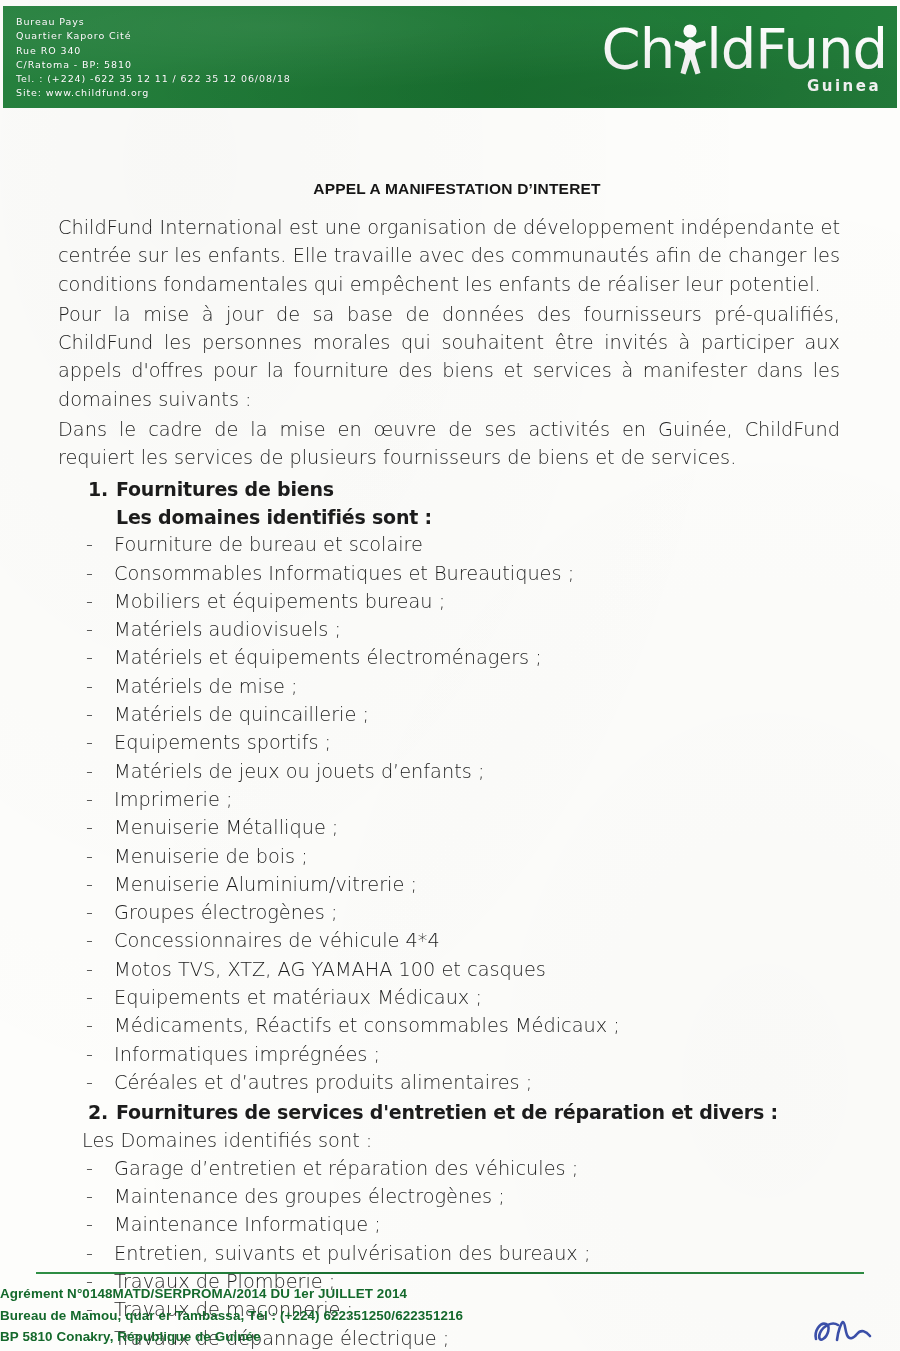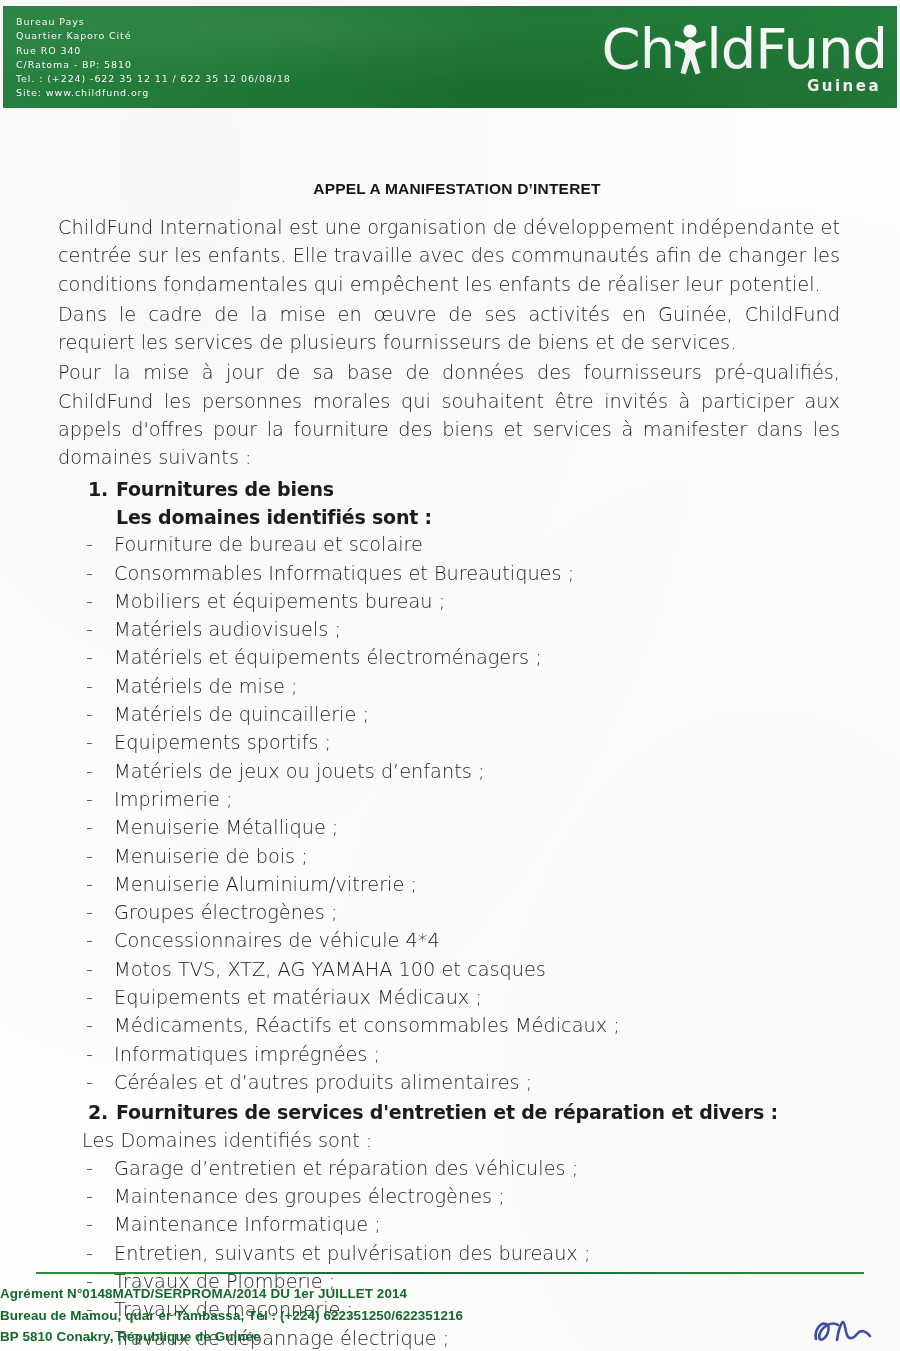--- a/index.html
+++ b/index.html
@@ -239,22 +239,22 @@
       <div class="logo-sub">Guinea</div>
     </div>
 
   </div>
 
   <div class="doc-title">APPEL A MANIFESTATION D’INTERET</div>
 
   <div class="content">
 
     <p class="para">ChildFund International est une organisation de développement indépendante et centrée sur les enfants. Elle travaille avec des communautés afin de changer les conditions fondamentales qui empêchent les enfants de réaliser leur potentiel.</p>
+    <p class="para">Pour la mise à jour de sa base de données des fournisseurs pré-qualifiés, ChildFund les personnes morales qui souhaitent être invités à participer aux appels d'offres pour la fourniture des biens et services à manifester dans les domaines suivants :</p>
     <p class="para">Dans le cadre de la mise en œuvre de ses activités en Guinée, ChildFund requiert les services de plusieurs fournisseurs de biens et de services.</p>
-    <p class="para">Pour la mise à jour de sa base de données des fournisseurs pré-qualifiés, ChildFund les personnes morales qui souhaitent être invités à participer aux appels d'offres pour la fourniture des biens et services à manifester dans les domaines suivants :</p>
 
     <div class="section-head">
       <span class="num">1.</span>
       <span>Fournitures de biens</span>
     </div>
     <div class="sub-head">Les domaines identifiés sont :</div>
 
     <ul class="dash-list">
       <li>
           <span class="dash">-</span>

